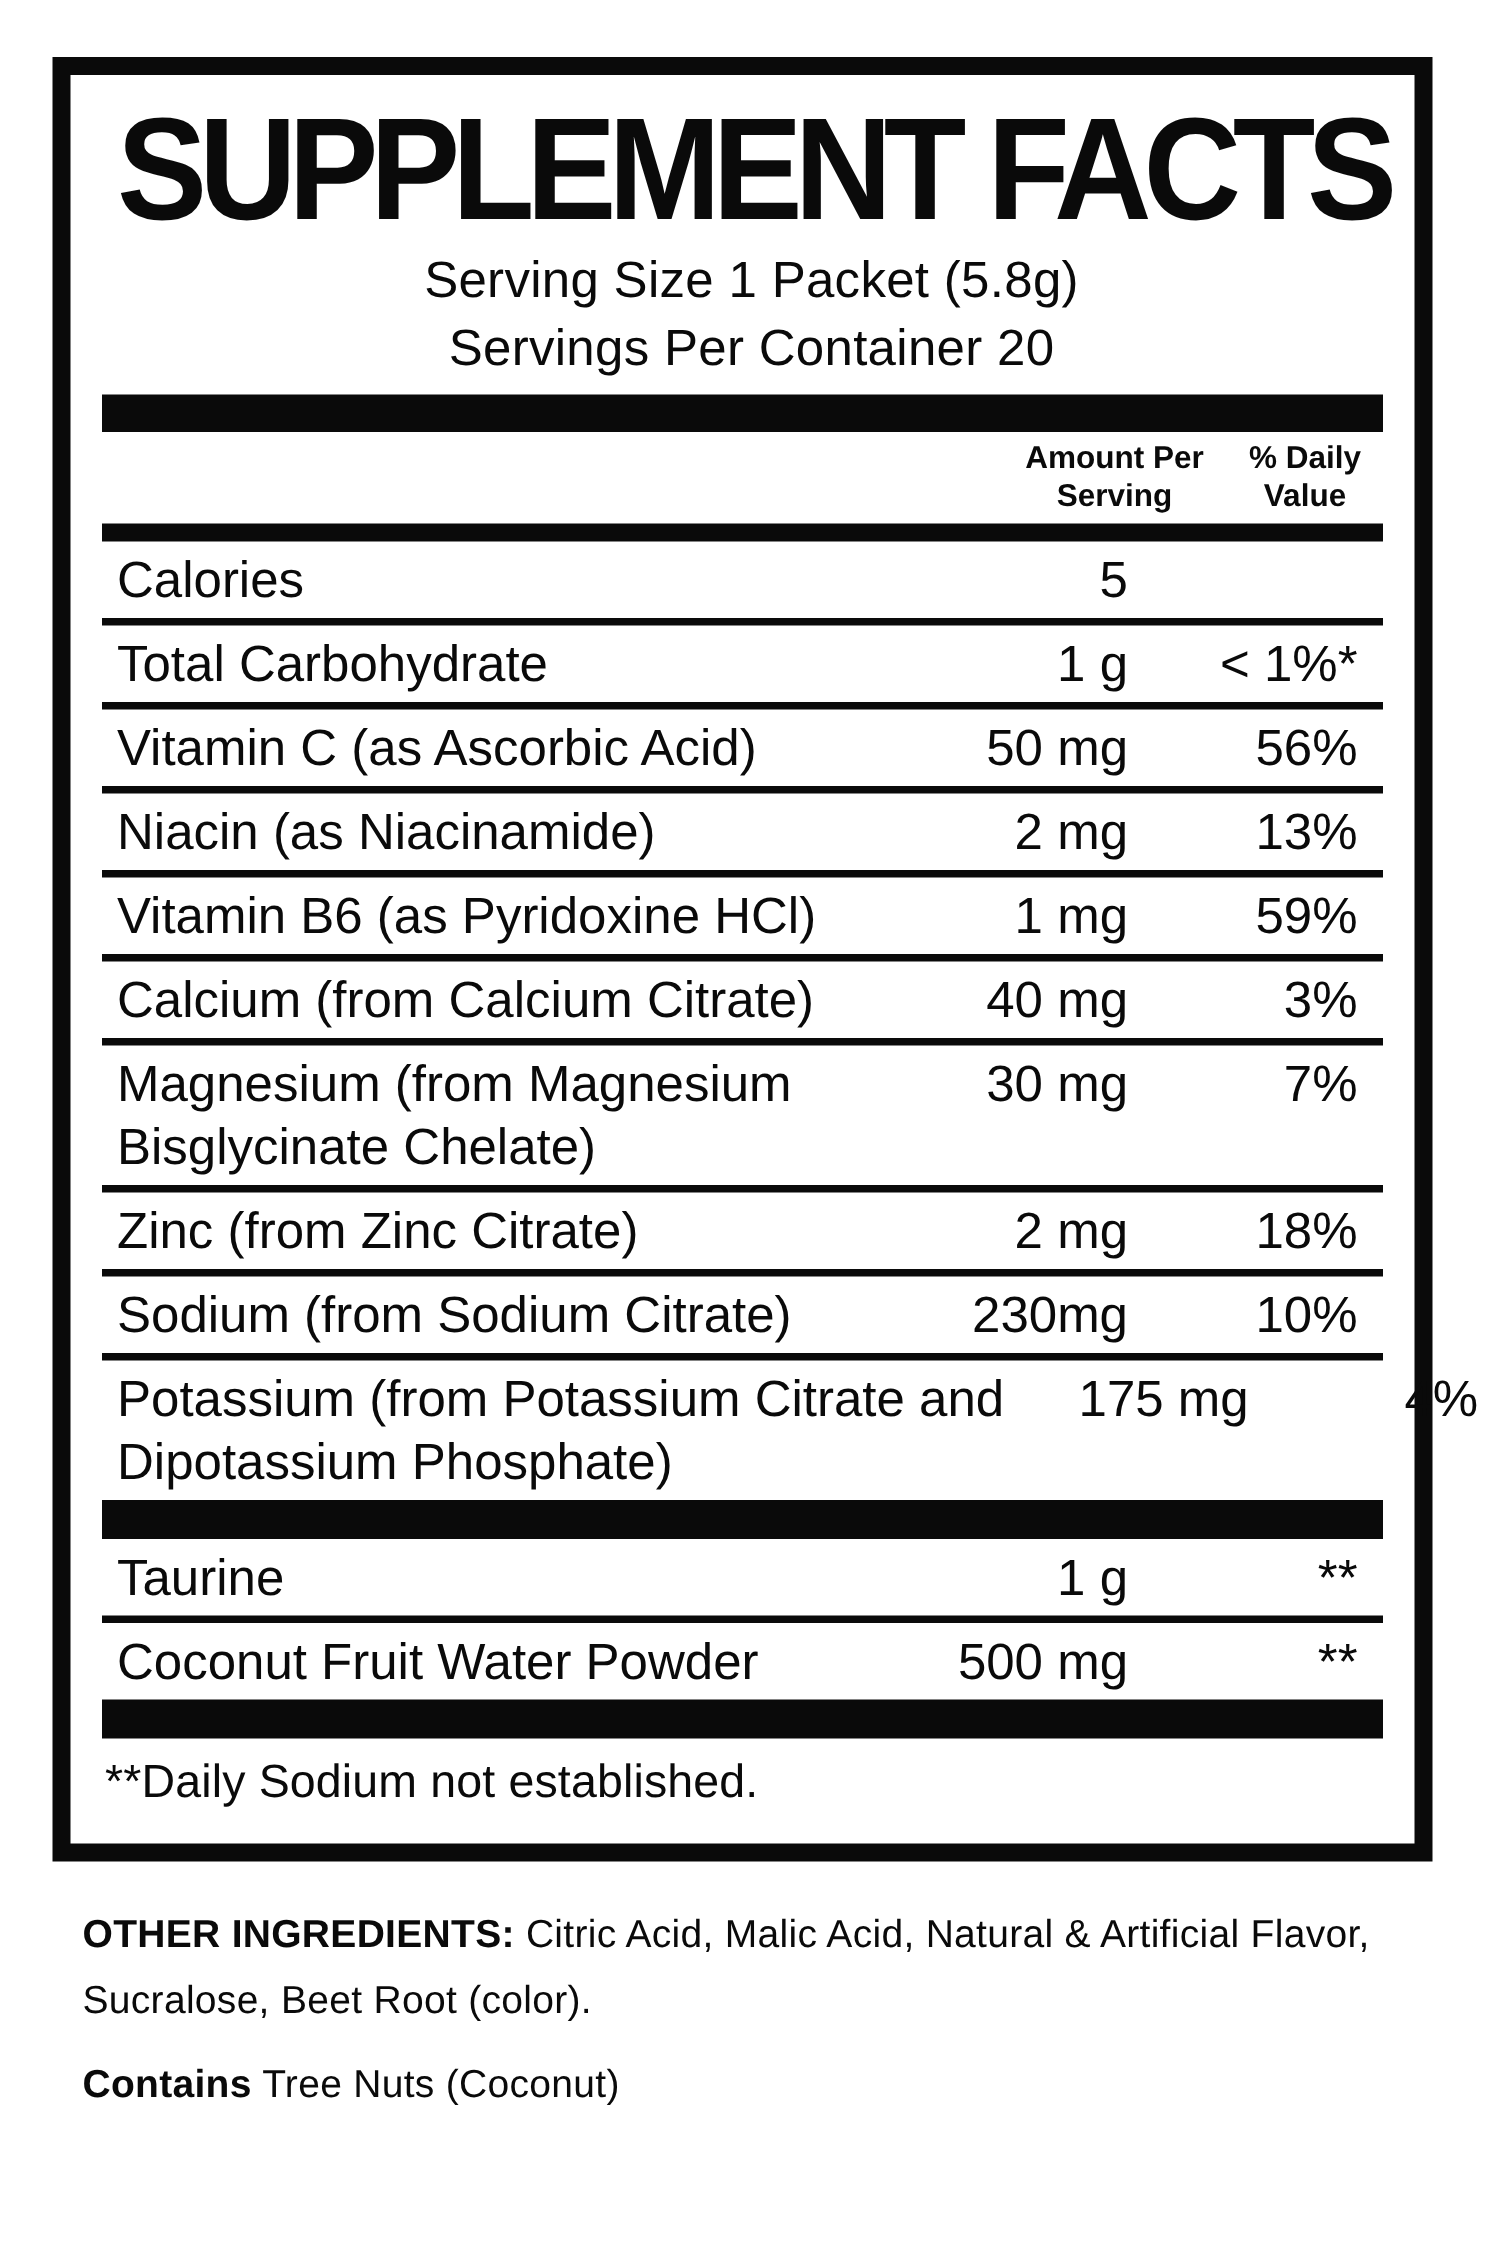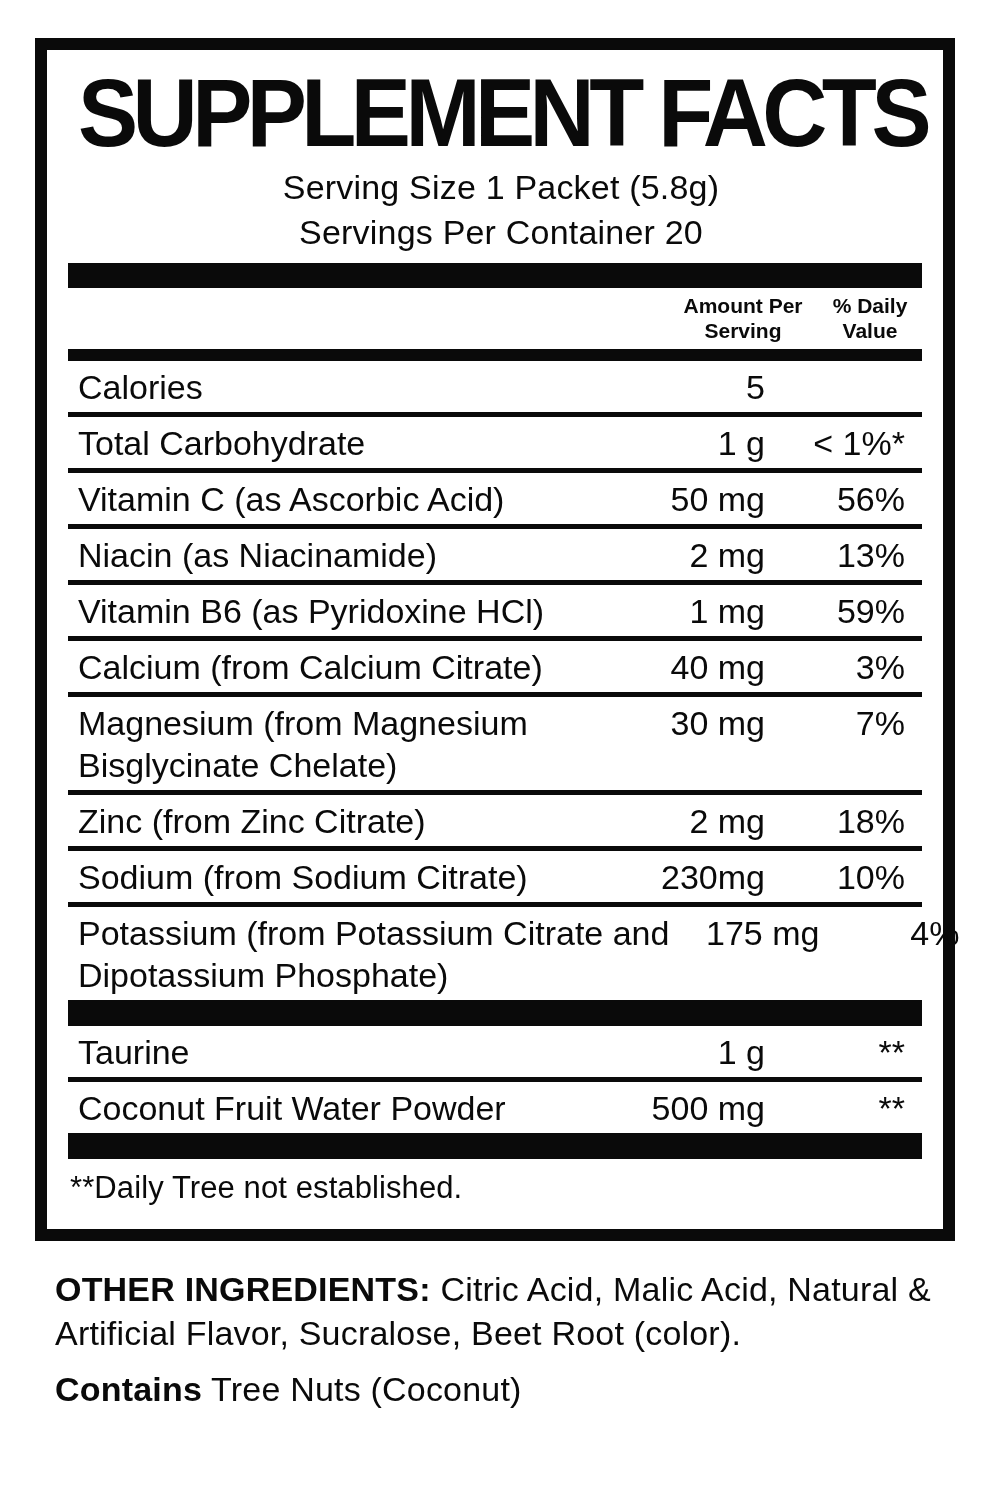--- a/index.html
+++ b/index.html
@@ -58,37 +58,38 @@
   .col-head.dv { width: 104px; }
 
   .nrow {
     display: grid;
     grid-template-columns: 1fr 150px 140px;
     align-items: start;
     font-size: 34px;
     line-height: 42px;
     padding: 5px 17px 4px 10px;
     border-bottom: 5px solid #0a0a0a;
+    gap: 13px;
   }
   .nrow.no-rule { border-bottom: none; }
   .nname span { display: block; white-space: nowrap; }
   .nname .name2:empty { display: none; }
   .namount { text-align: right; white-space: nowrap; }
   .ndv { text-align: right; white-space: nowrap; }
 
   .footnotes {
     font-size: 31px;
     line-height: 38px;
     margin: 10px 0 22px 2px;
     letter-spacing: 0.1px;
   }
 
   .footer {
     margin: 26px 50px 0 55px;
-    font-size: 34px;
+    font-size: 26px;
     line-height: 44px;
     letter-spacing: 0.2px;
   }
   .footer .bold { font-weight: bold; }
   .contains-par { margin-top: 12px; }
 </style>
 </head>
 <body>
 
 <div class="page">
@@ -217,21 +218,21 @@
               <span>Coconut Fruit Water Powder</span>
             </div>
           <div class="namount">500 mg</div>
           <div class="ndv">**</div>
         </div>
 
         <div class="bar h26"></div>
       </div>
 
       <div class="footnotes">
-        <div>**Daily Tree not established.</div>
+        <div>**Daily Sodium not established.</div>
       </div>
 
     </div>
   </div>
 
   <div class="footer">
     <div>
       <span class="bold">OTHER INGREDIENTS:</span><span> Citric Acid, Malic Acid, Natural &amp; Artificial Flavor, Sucralose, Beet Root (color).</span>
     </div>
     <div class="contains-par">

